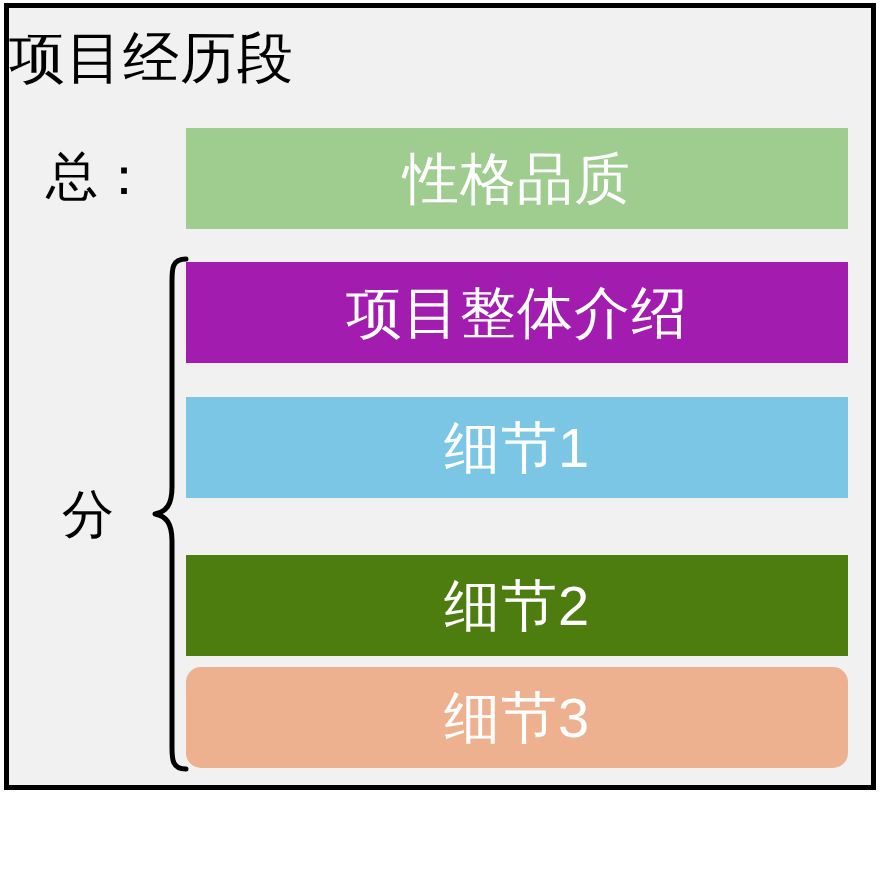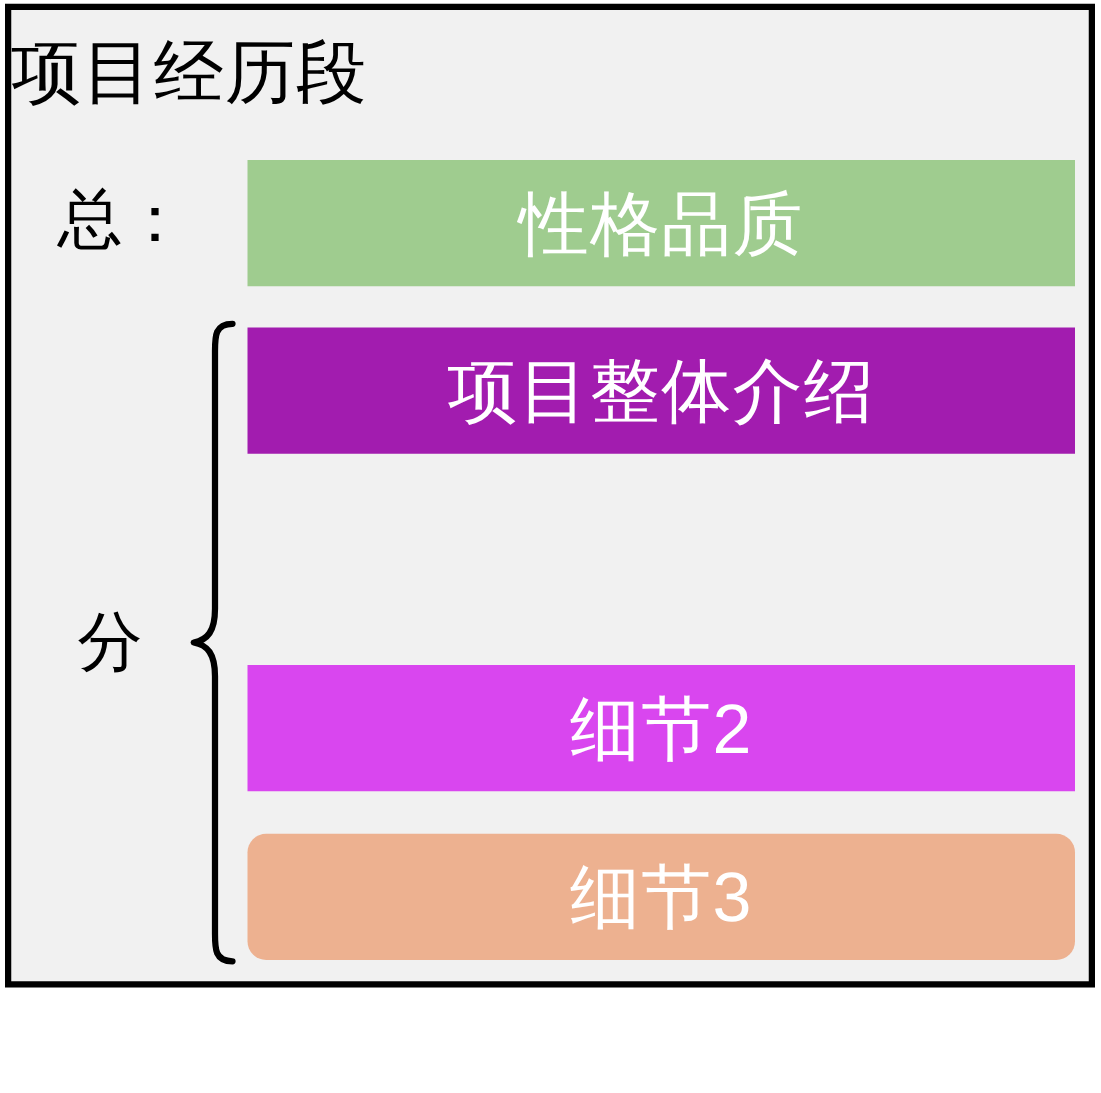--- a/index.html
+++ b/index.html
@@ -76,21 +76,21 @@
   }
   .brace svg {
     display: block;
     width: 100%;
     height: 100%;
   }
 
   
   .bar {
     position: absolute;
-    left: 189px;
+    left: 177px;
     width: 662px;
     height: 101px;
     box-sizing: border-box;
     display: flex;
     align-items: center;
     justify-content: center;
   }
   .bar-label {
     font-size: 56px;
     line-height: 62px;
@@ -142,21 +142,24 @@
                  C 20 504, 20 514, 34 514" fill="none" stroke="#000000" stroke-width="5" stroke-linecap="round" stroke-linejoin="round"></path>
       </svg>
     </div>
 
     <div class="bar bar-0" style="background-color: rgb(159, 204, 143);">
       <span class="bar-label">性格品质</span>
     </div>
     <div class="bar bar-1" style="background-color: #a21caf;">
       <span class="bar-label">项目整体介绍</span>
     </div>
-    <div class="bar bar-3" style="background-color: #d946ef;">
+    <div class="bar bar-2" style="background-color: rgb(124, 198, 229);">
+      <span class="bar-label">细节1</span>
+    </div>
+    <div class="bar bar-3" style="background-color: #4d7c0f; margin-top: 23px;">
       <span class="bar-label">细节2</span>
     </div>
     <div class="bar bar-4" style="background-color: rgb(237, 177, 144);">
       <span class="bar-label">细节3</span>
     </div>
 
   </div>
 
 
 </div>

